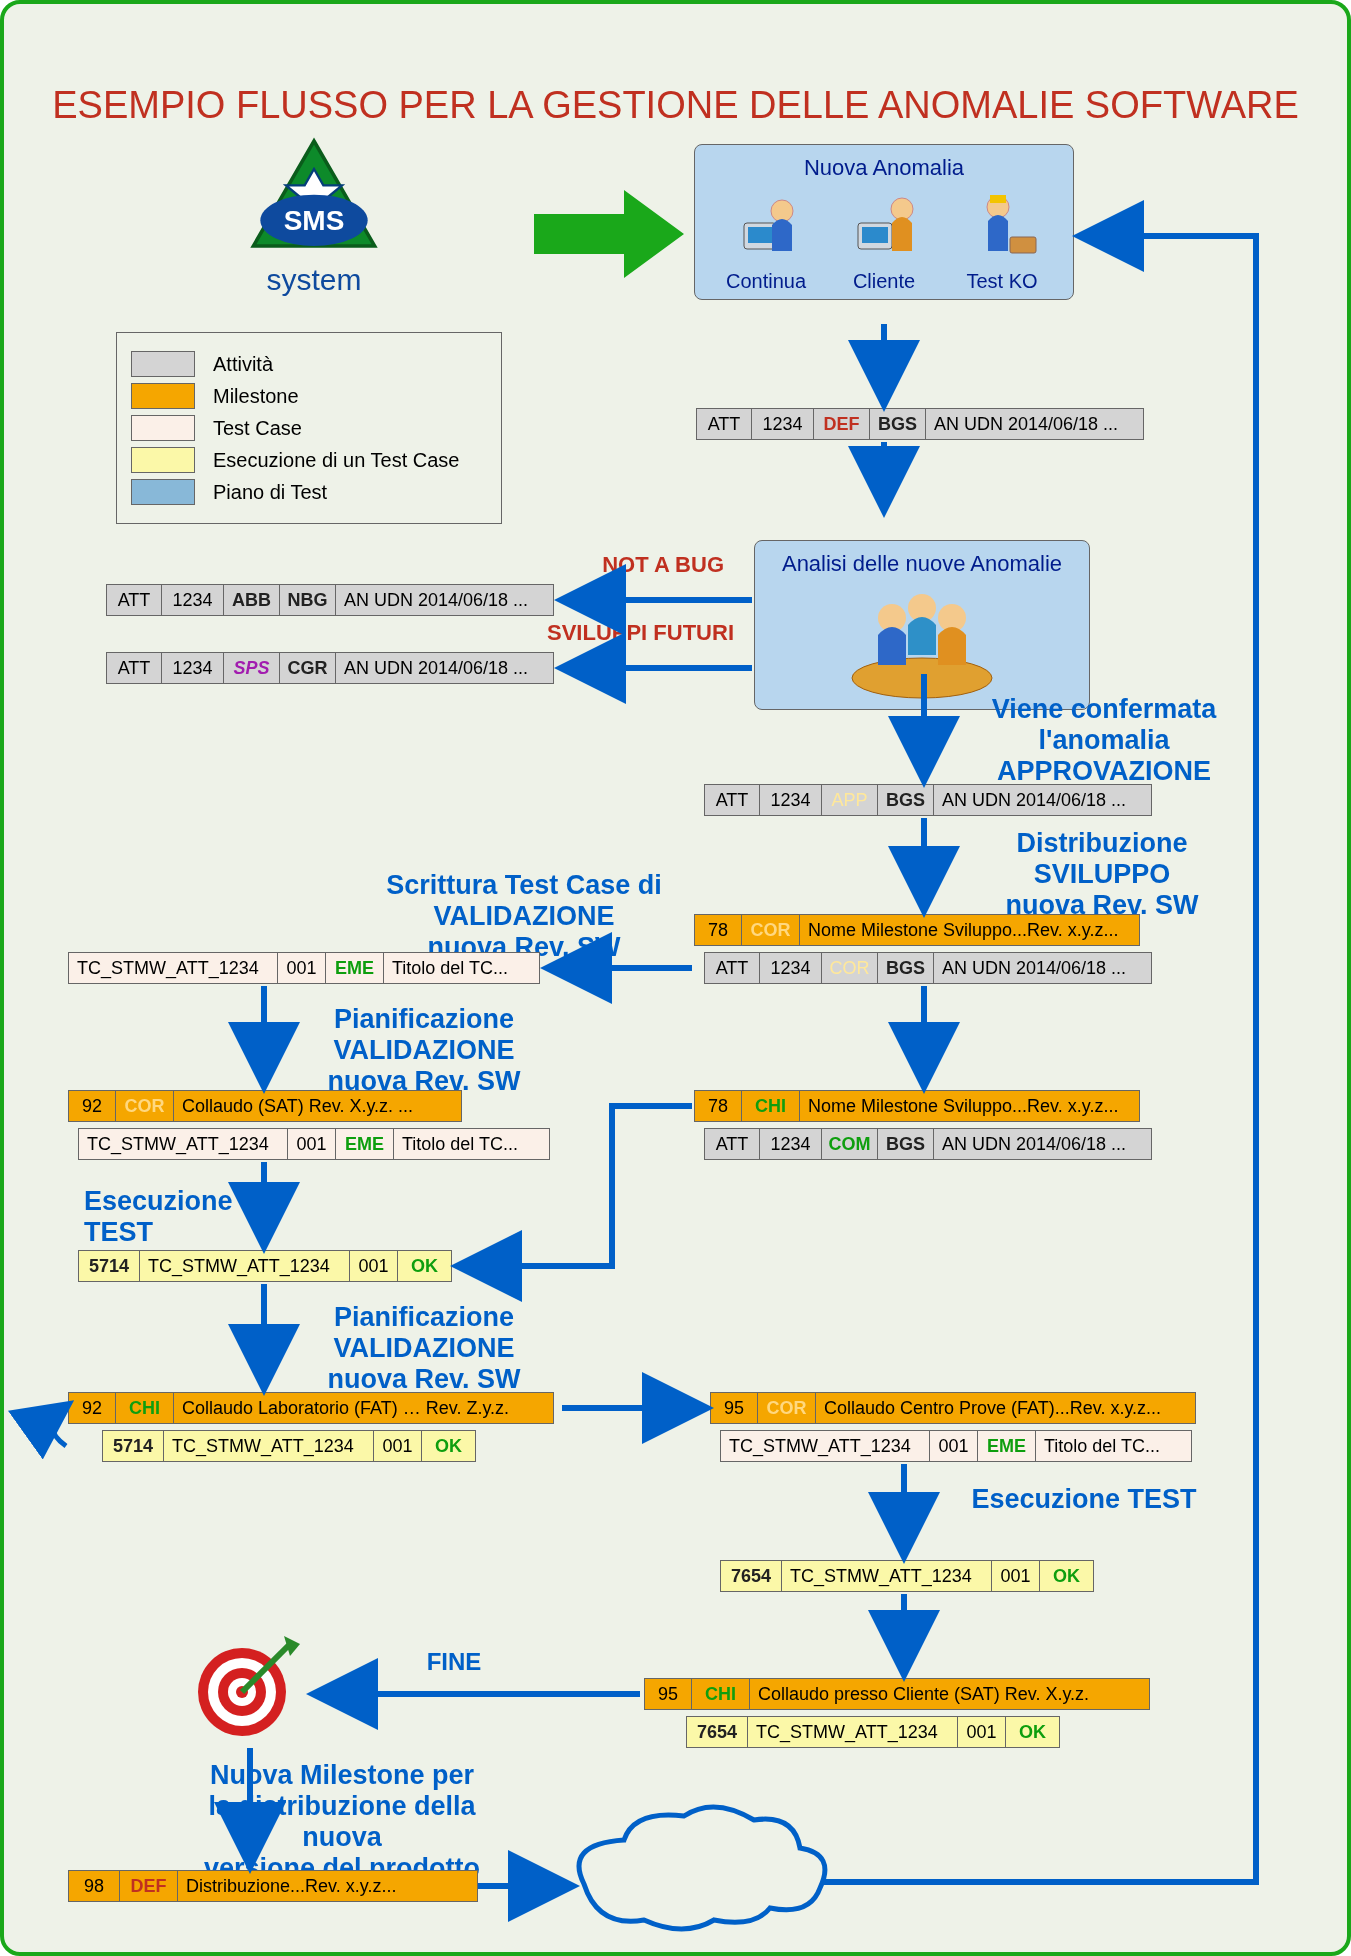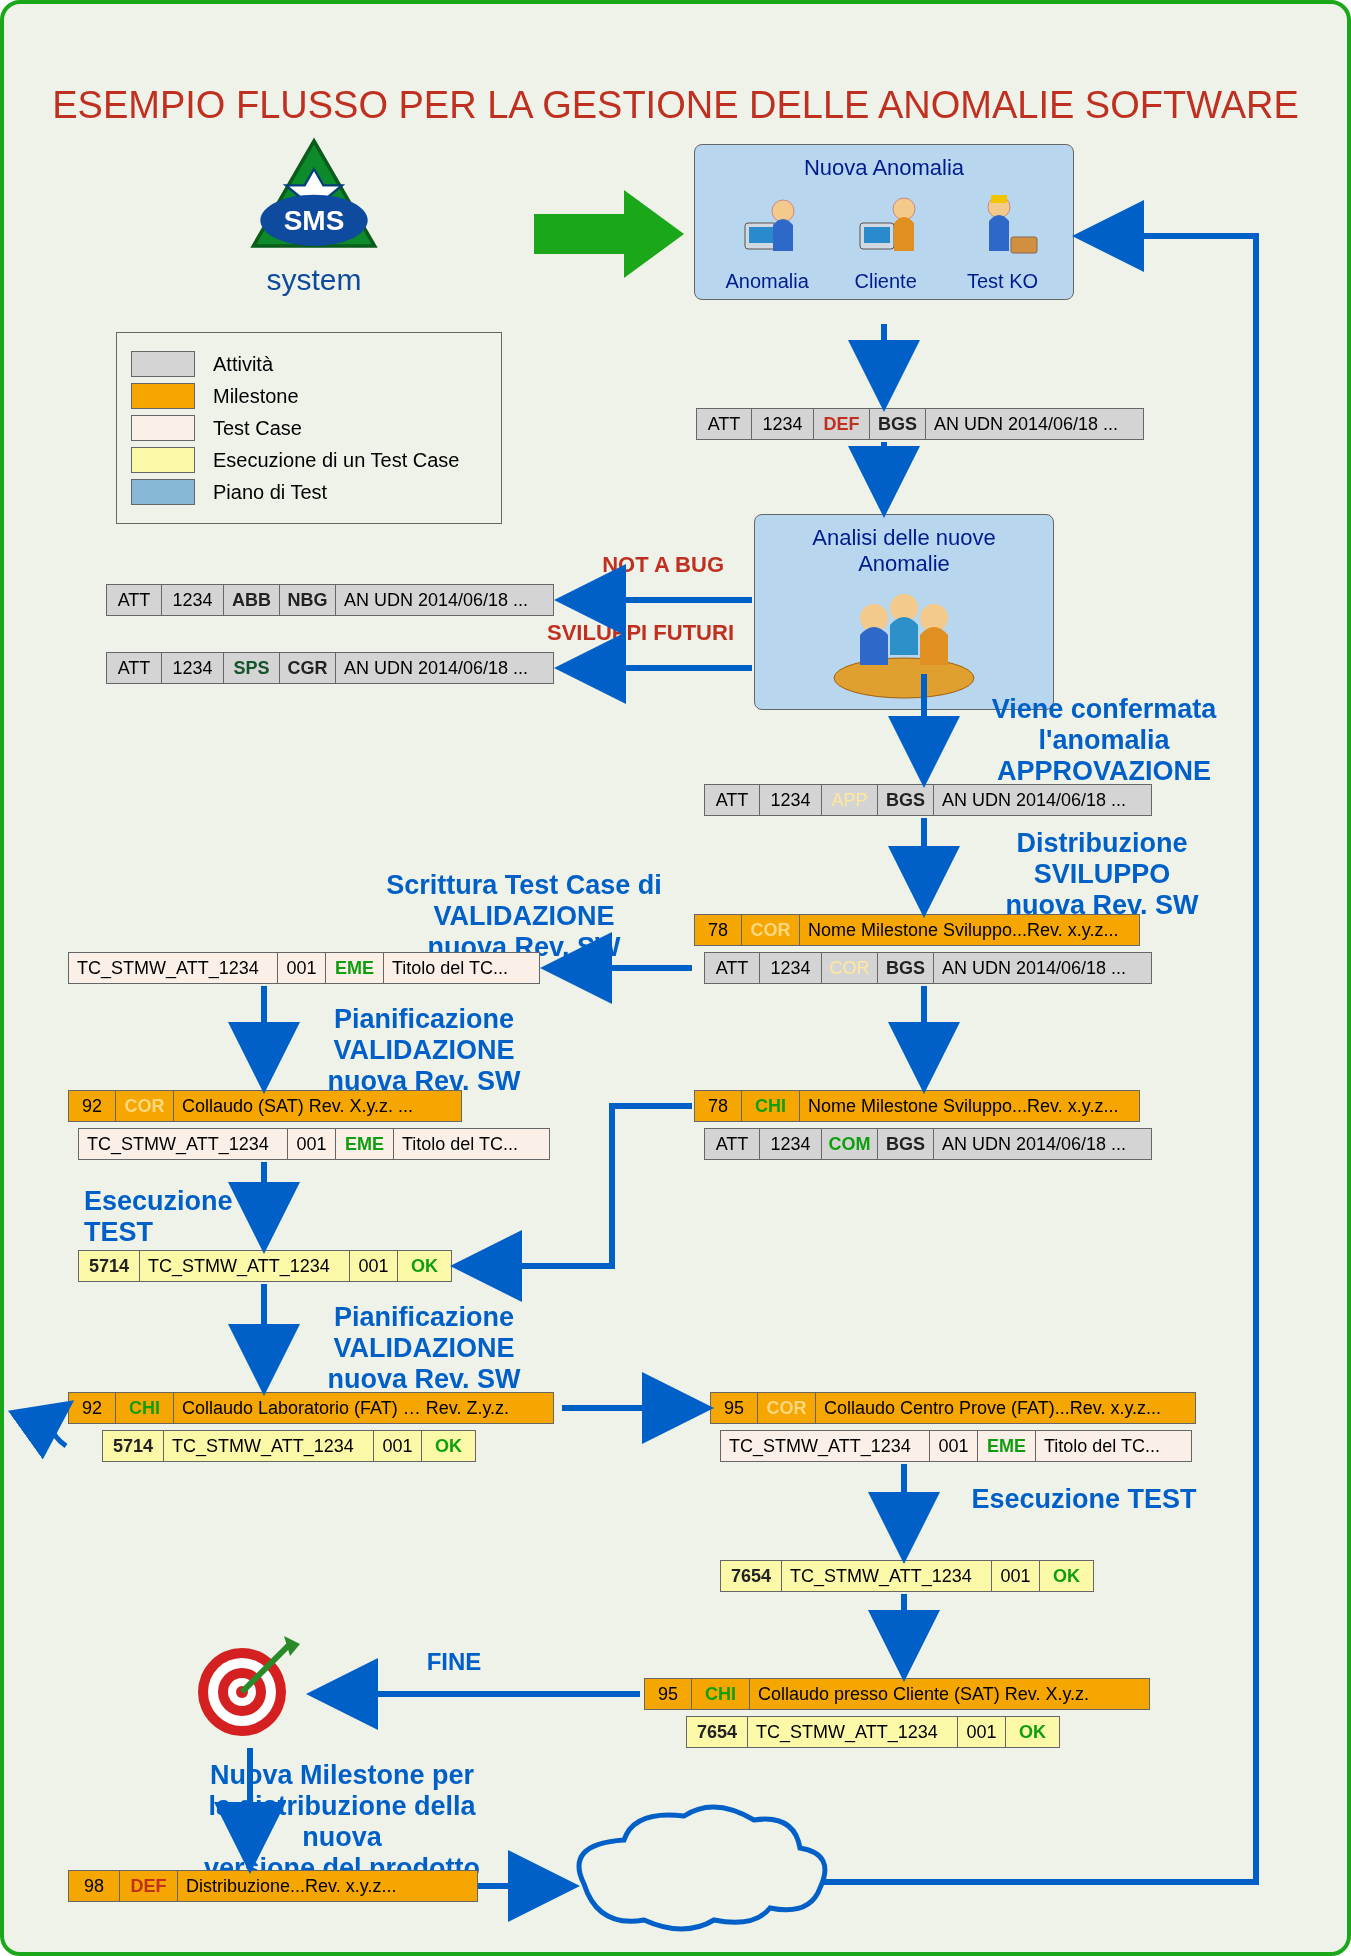--- a/index.html
+++ b/index.html
@@ -49,21 +49,21 @@
     display: flex; align-items: center; justify-content: center;
     white-space: nowrap;
   }
   .cell:first-child { border-left-width: 1px; }
   .c-gray   { background: #d4d4d4; }
   .c-orange { background: #f5a600; }
   .c-pink   { background: #fbf0e8; }
   .c-yellow { background: #fbf8a8; }
   .txt-red    { color: #c03020; font-weight: bold; }
   .txt-green  { color: #0e9e0e; font-weight: bold; }
-  .txt-blue   { color: #14532d; font-weight: bold; }
+  .txt-blue   { color: #a21caf; font-weight: bold; font-style: italic; }
   .txt-oronwh { color: #ffd880; font-weight: bold; }
   .txt-bold   { font-weight: bold; color: #222; }
   .txt-orlt   { color: #ffe89a; font-weight: normal; }
 
   .label { position: absolute; color: #0060c8; font-size: 27px; font-weight: bold; text-align: center; }
   .label-red { position: absolute; color: #c03020; font-size: 22px; font-weight: bold; text-align: right; }
 
   svg.overlay { position: absolute; top:0; left:0; width:1351px; height:1956px; pointer-events:none; }
   .continue-txt { position:absolute; color:#0060c8; font-size:32px; font-weight:bold; }
 </style>
@@ -110,21 +110,21 @@
   <div class="node-box" style="top:140px;left:690px;width:380px">
     <div class="node-title">Nuova Anomalia</div>
     <div style="display:flex;justify-content:space-around;margin-top:4px">
       <div>
         <svg width="80" height="78" viewBox="0 0 80 78">
             <rect x="18" y="36" width="32" height="26" rx="3" fill="#d0d8e0" stroke="#555"></rect>
             <rect x="22" y="40" width="24" height="16" fill="#2b8acc"></rect>
             <circle cx="56" cy="24" r="11" fill="#f4c98c" stroke="#c88"></circle>
             <path d="M46 38 q10 -12 20 0 v26 h-20z" fill="#2e68c8"></path>
           </svg>
-        <div style="color:#001c8c">Anomalia</div>
+        <div style="color:#001c8c">Continua</div>
       </div>
       <div>
         <svg width="80" height="78" viewBox="0 0 80 78">
             <rect x="14" y="36" width="34" height="26" rx="3" fill="#d0d8e0" stroke="#555"></rect>
             <rect x="18" y="40" width="26" height="16" fill="#2b8acc"></rect>
             <circle cx="58" cy="22" r="11" fill="#f4c98c" stroke="#c88"></circle>
             <path d="M48 36 q10 -12 20 0 v28 h-20z" fill="#e09020"></path>
           </svg>
         <div style="color:#001c8c">Cliente</div>
       </div>
@@ -141,21 +141,21 @@
   </div>
 
   <div class="record" style="top:404px;left:692px">
     <div class="cell c-gray" style="width:56px">ATT</div>
     <div class="cell c-gray" style="width:62px">1234</div>
     <div class="cell c-gray txt-red" style="width:56px">DEF</div>
     <div class="cell c-gray txt-bold" style="width:56px">BGS</div>
     <div class="cell c-gray" style="width:218px;justify-content:flex-start">AN UDN 2014/06/18 ...</div>
   </div>
 
-  <div class="node-box" style="top:510px;left:750px;width:300px">
+  <div class="node-box" style="top:536px;left:750px;width:336px">
     <div class="node-title">Analisi delle nuove Anomalie</div>
     <svg width="200" height="120" viewBox="0 0 200 120" style="display:block;margin:0 auto">
       <ellipse cx="100" cy="95" rx="70" ry="20" fill="#e0a030" stroke="#a06010"></ellipse>
       <circle cx="70" cy="35" r="14" fill="#f4c98c"></circle>
         <path d="M56 52 q14 -16 28 0 v30 h-28z" fill="#2e68c8"></path>
       <circle cx="130" cy="35" r="14" fill="#f4c98c"></circle>
         <path d="M116 52 q14 -16 28 0 v30 h-28z" fill="#e09020"></path>
       <circle cx="100" cy="25" r="14" fill="#f4c98c"></circle>
         <path d="M86 42 q14 -16 28 0 v30 h-28z" fill="#2e90c8"></path>
     </svg>

